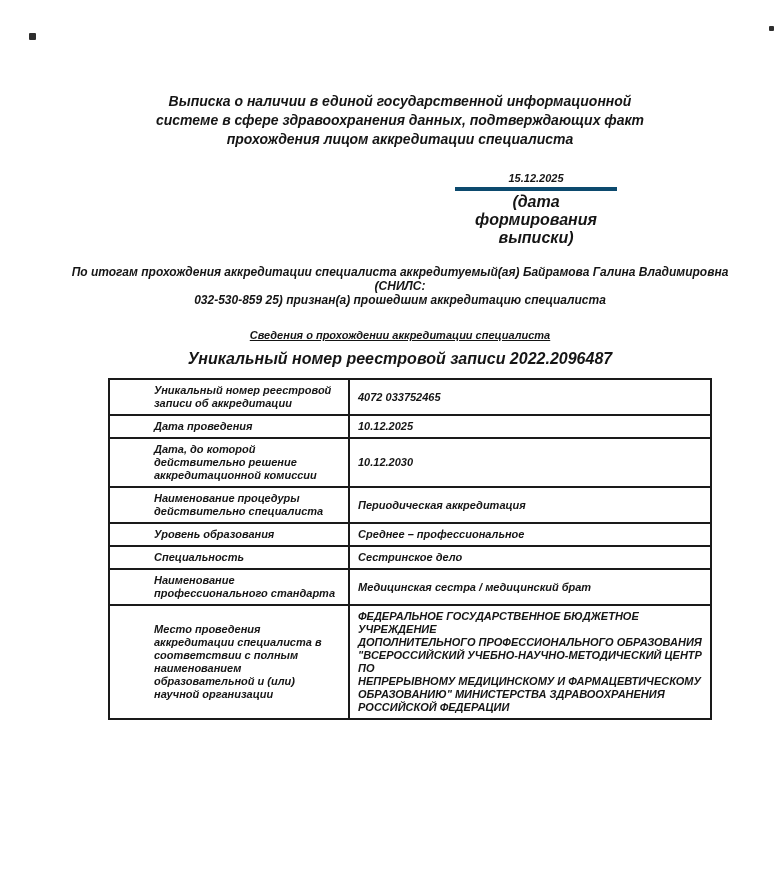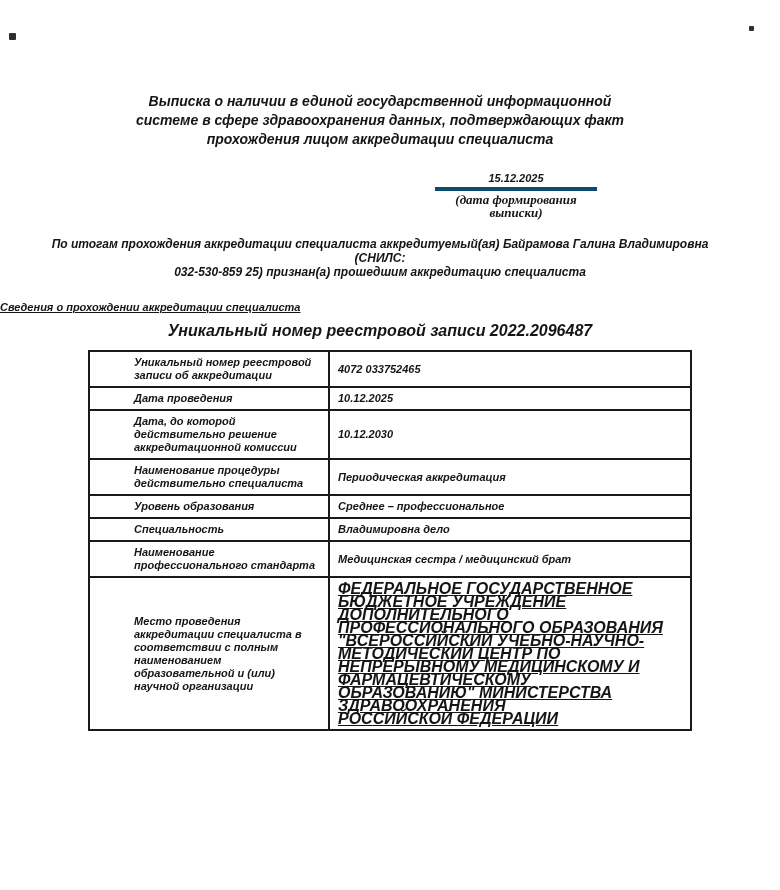--- a/index.html
+++ b/index.html
@@ -8,20 +8,21 @@
     position: relative;
     width: 760px;
     height: 890px;
     background: #ffffff;
     font-family: "Liberation Sans", "DejaVu Sans", sans-serif;
     font-weight: 700;
     font-style: italic;
     color: #151515;
     padding-top: 92px;
     overflow: hidden;
+    margin-left: 20px;
   }
   .speck { position: absolute; background: #2e2e2e; border-radius: 1px; }
   .speck-left  { left: 9px;  top: 33px; width: 7px; height: 7px; }
   .speck-right { left: 749px; top: 26px; width: 5px; height: 5px; }
 
   .doc-title {
     font-size: 14px;
     line-height: 19px;
     text-align: center;
     white-space: pre-line;
@@ -29,33 +30,34 @@
     margin: 0 auto;
   }
 
   .date-block { margin: 23px 0 0 435px; width: 162px; text-align: center; }
   .date-value {
     font-size: 11px;
     line-height: 13px;
     padding-bottom: 2px;
     border-bottom: 4px solid #0c4a6e;
   }
-  .date-caption { font-size: 13px; line-height: 13px; margin-top: 2px; font-family: Liberation Serif, serif; }
+  .date-caption { font-size: 16px; line-height: 18px; margin-top: 2px; }
 
   .intro {
     margin: 18px auto 0 auto;
     width: 660px;
     font-size: 12px;
     line-height: 14px;
     text-align: center;
     white-space: pre-line;
   }
 
   .section-heading {
     margin-top: 21px;
+    text-align: center;
     font-size: 11px;
     line-height: 14px;
     text-decoration: underline;
   }
 
   .registry-line {
     margin-top: 8px;
     text-align: center;
     font-size: 16px;
     line-height: 17px;
@@ -70,21 +72,21 @@
   .info-table td {
     border: 2px solid #1a1a1a;
     padding: 4px 8px;
     font-size: 11px;
     line-height: 13px;
     vertical-align: middle;
     word-wrap: break-word;
   }
   .info-table td.label { width: 240px; padding-left: 44px; }
   .info-table td.value { white-space: pre-line; }
-  .info-table tr.org-row td.value { font-size: 16px; line-height: 13px; text-decoration: underline; }
+  .info-table tr.org-row td.value { font-size: 11px; line-height: 13px; }
 </style>
 </head>
 <body>
 
 <div class="page">
 
   <div class="speck speck-left"></div>
   <div class="speck speck-right"></div>
 
   <div class="doc-title">Выписка о наличии в единой государственной информационной
@@ -120,21 +122,21 @@
       <tr>
         <td class="label">Наименование процедуры действительно специалиста</td>
         <td class="value">Периодическая аккредитация</td>
       </tr>
       <tr>
         <td class="label">Уровень образования</td>
         <td class="value">Среднее – профессиональное</td>
       </tr>
       <tr>
         <td class="label">Специальность</td>
-        <td class="value">Владимировна дело</td>
+        <td class="value">Сестринское дело</td>
       </tr>
       <tr>
         <td class="label">Наименование профессионального стандарта</td>
         <td class="value">Медицинская сестра / медицинский брат</td>
       </tr>
       <tr class="org-row">
         <td class="label">Место проведения аккредитации специалиста в соответствии с полным наименованием образовательной и (или) научной организации</td>
         <td class="value">ФЕДЕРАЛЬНОЕ ГОСУДАРСТВЕННОЕ БЮДЖЕТНОЕ УЧРЕЖДЕНИЕ
 ДОПОЛНИТЕЛЬНОГО ПРОФЕССИОНАЛЬНОГО ОБРАЗОВАНИЯ
 "ВСЕРОССИЙСКИЙ УЧЕБНО-НАУЧНО-МЕТОДИЧЕСКИЙ ЦЕНТР ПО

